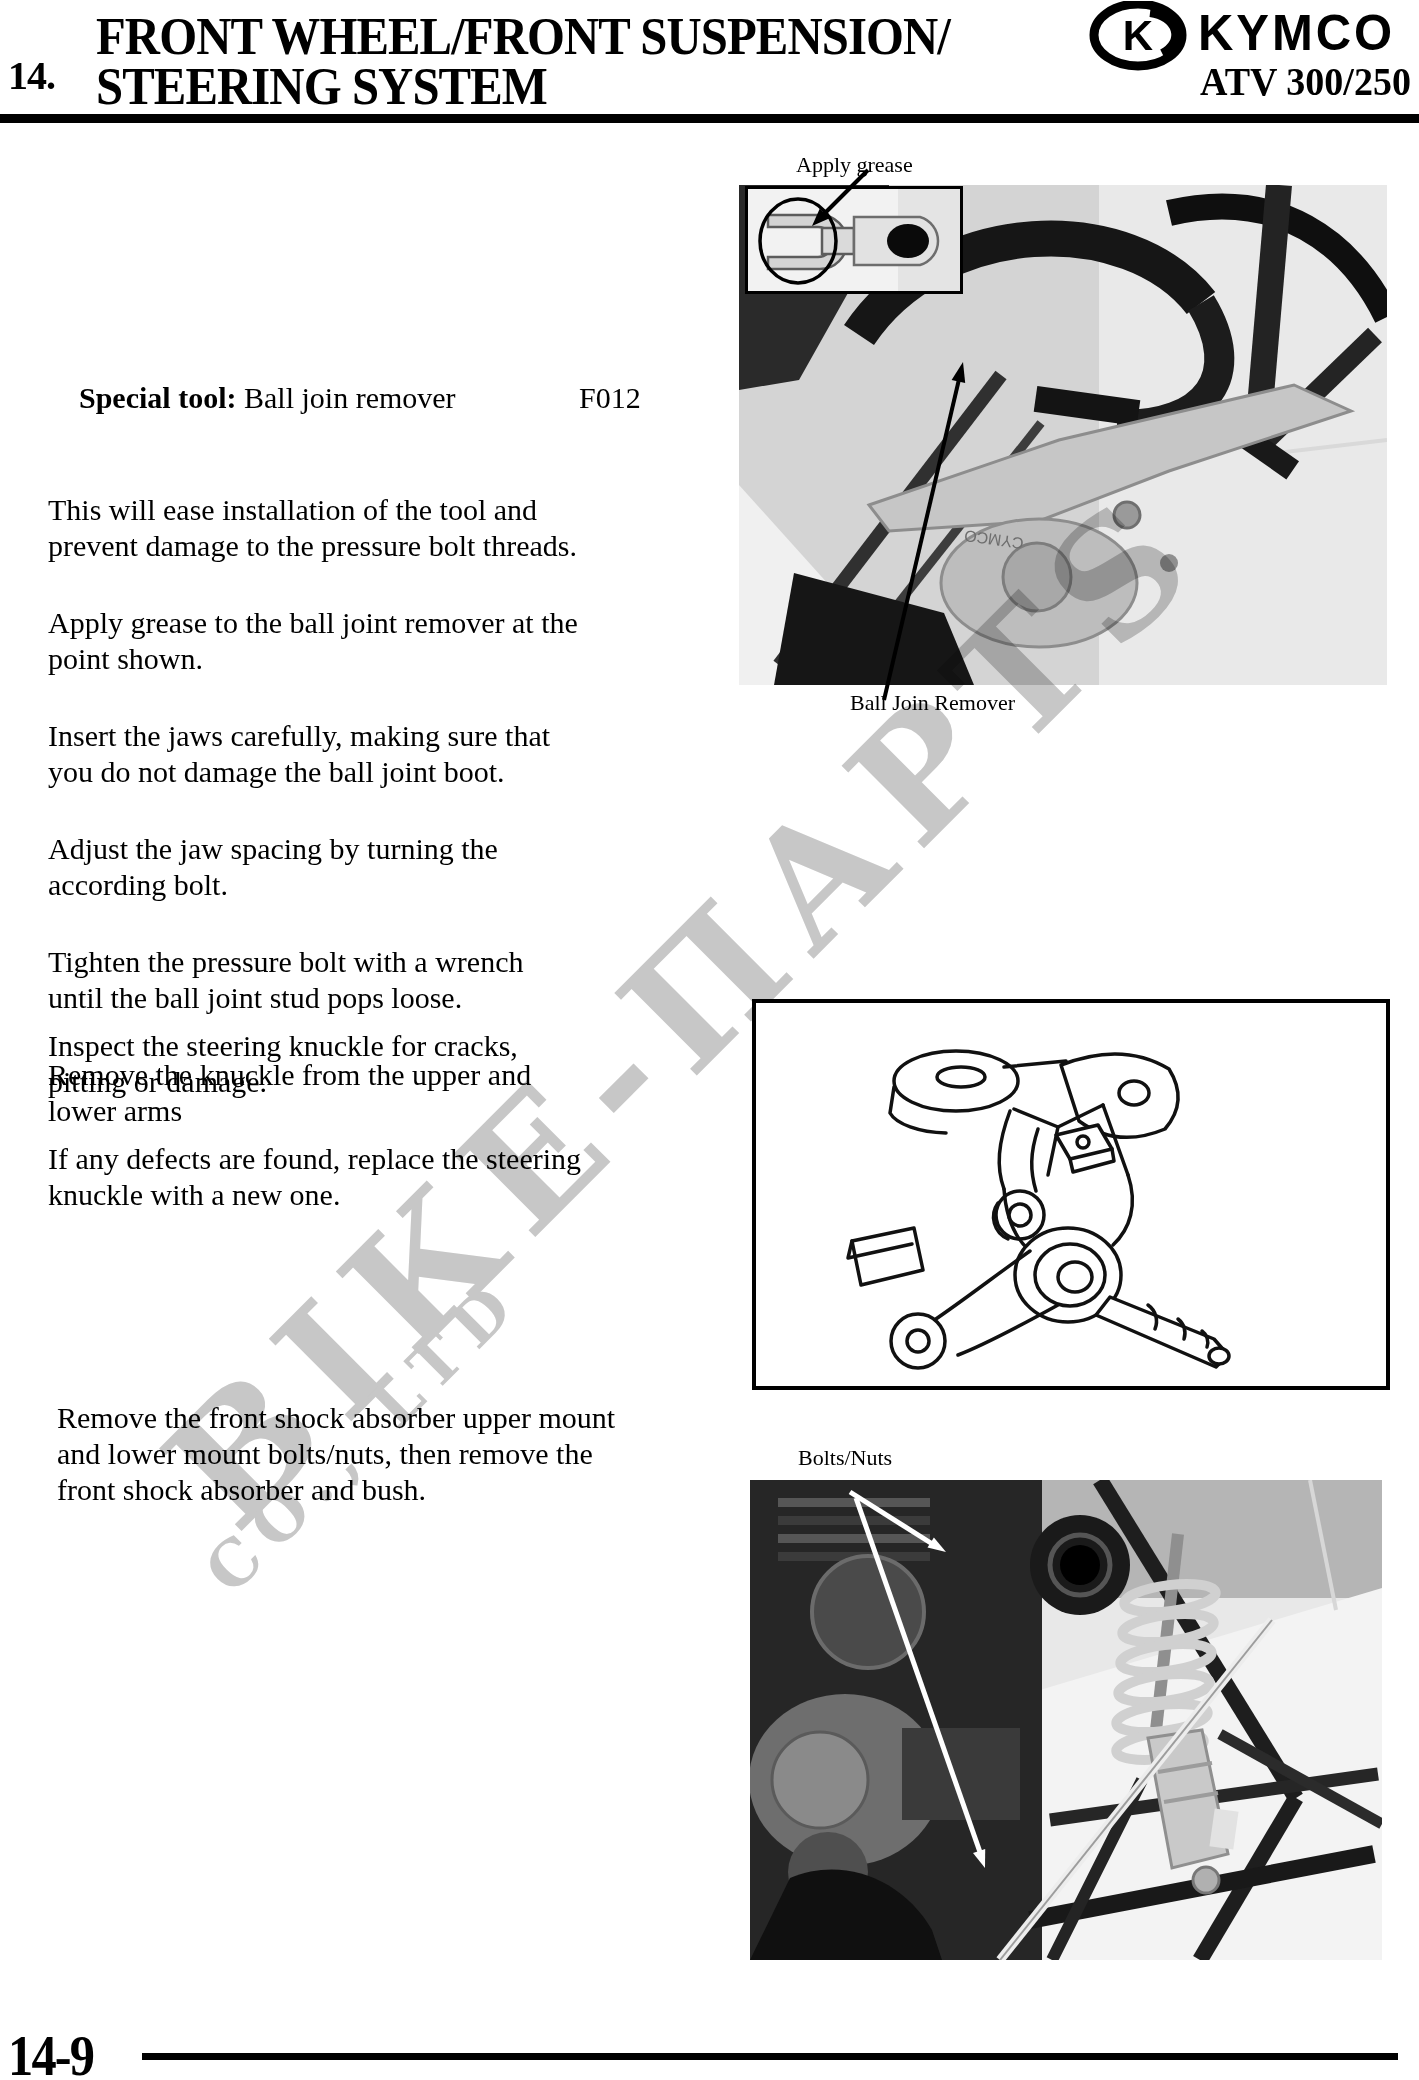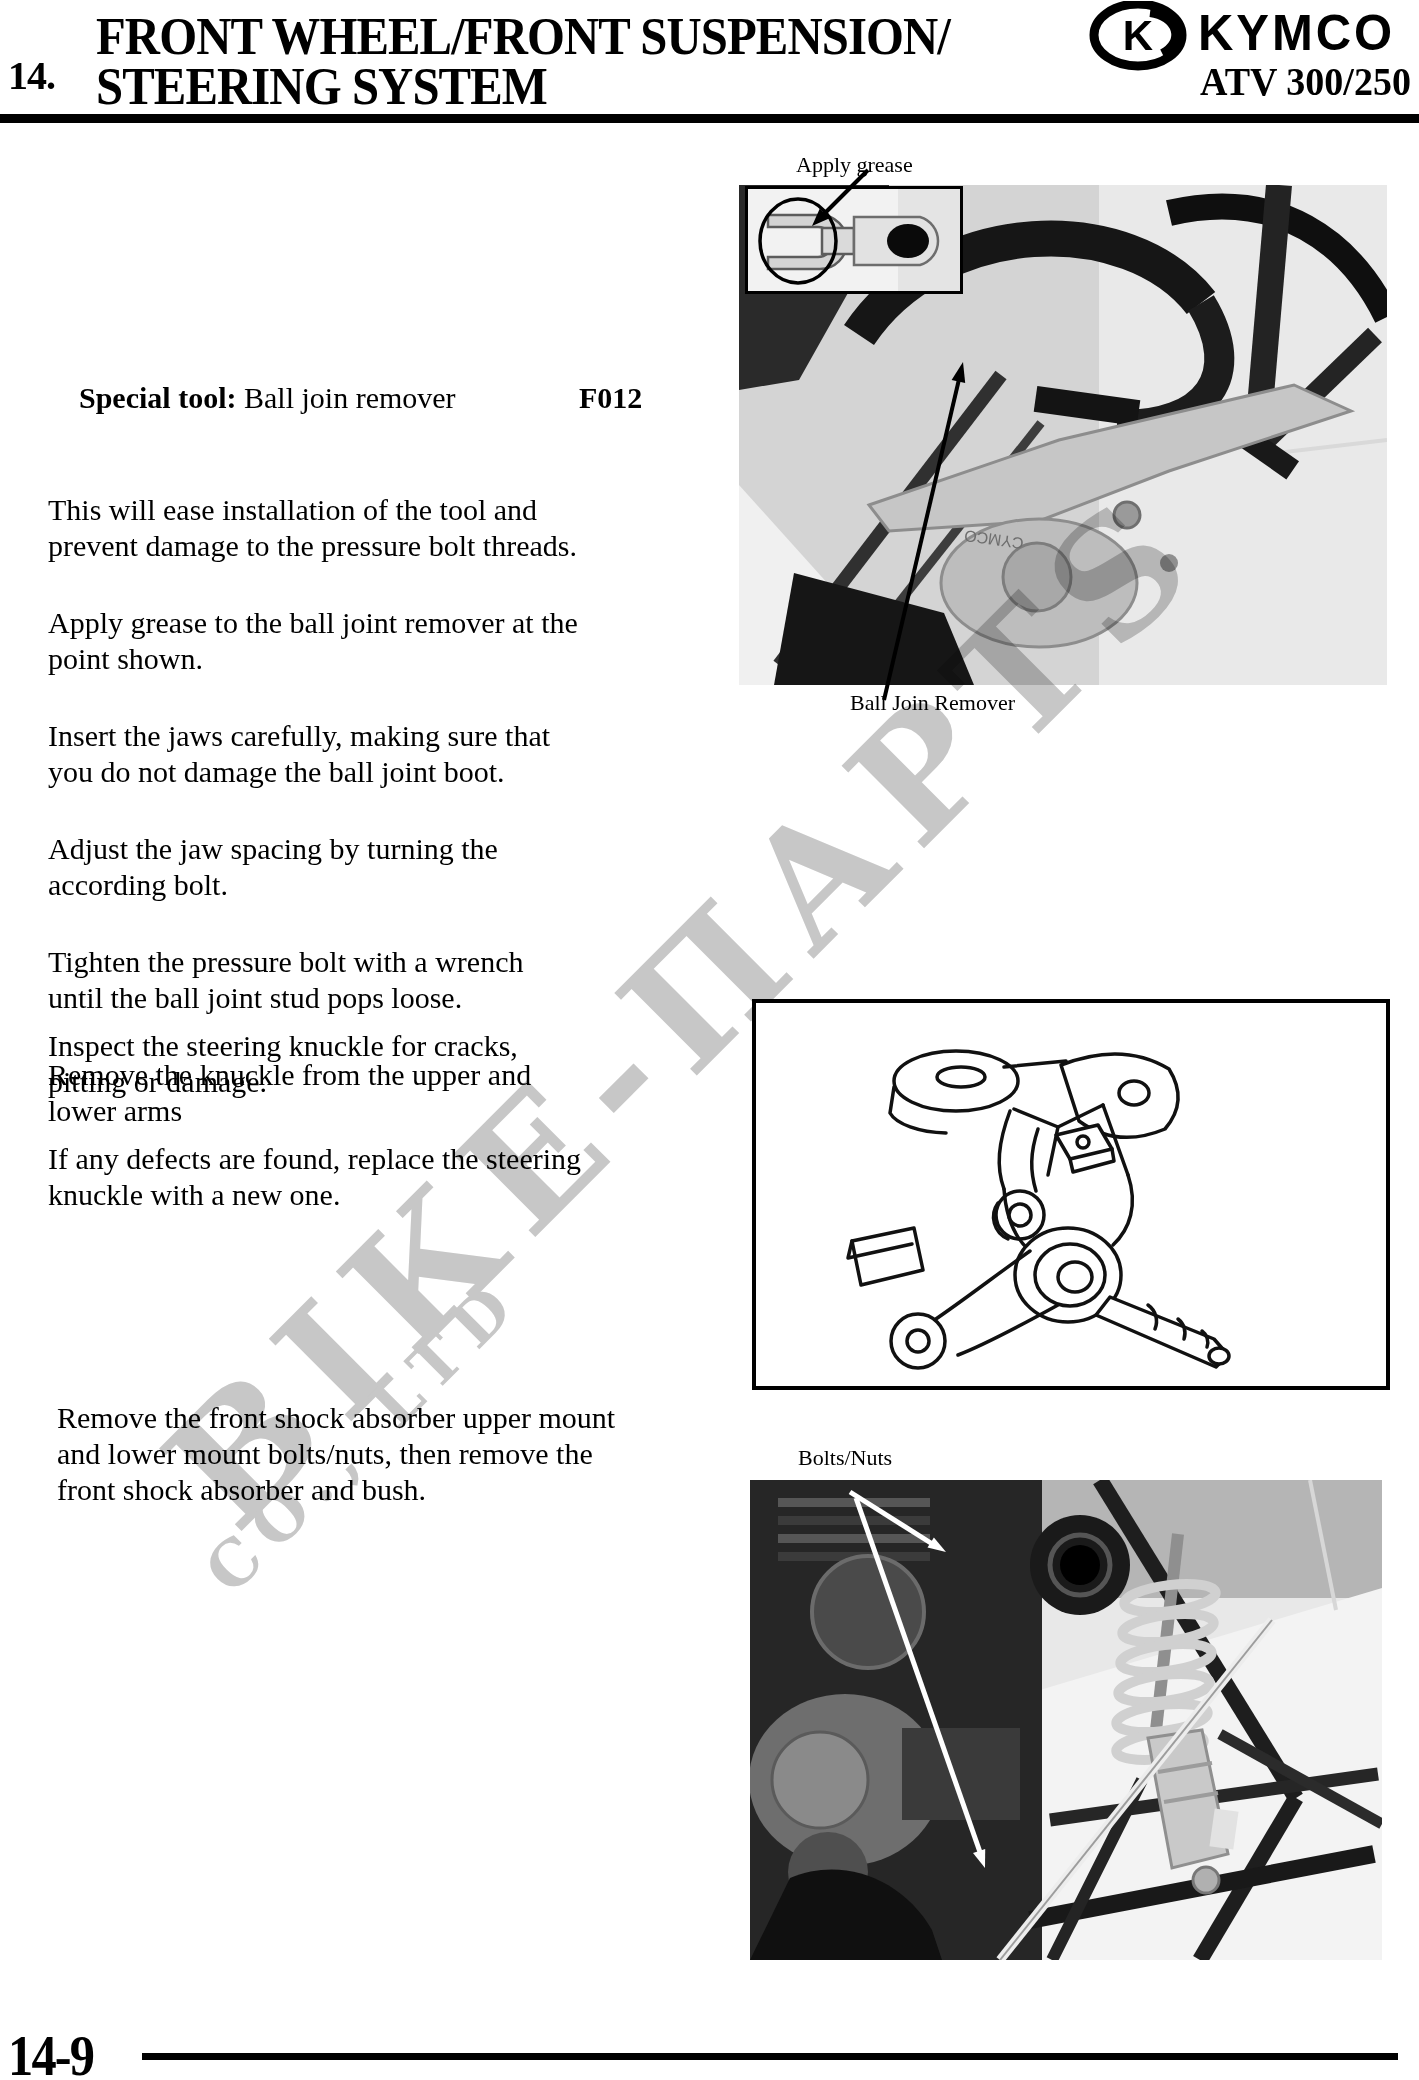--- a/index.html
+++ b/index.html
@@ -29,21 +29,21 @@
        transform:rotate(-45deg);transform-origin:0 0;font-family:"DejaVu Serif",serif;}
   
   .copy{position:absolute;left:48px;width:660px;z-index:3;font-size:30px;line-height:36px;
         white-space:pre-line;}
   .copy p{margin:0 0 5px 0;white-space:pre-line;}
   .blk-intro{top:186px;}
   .blk-tool{top:380px;white-space:nowrap;margin-left:31px;}
   .blk-steps{top:456px;}
   .blk-inspect{top:992px;}
   .blk-shock{top:1400px;margin-left:9px;}
-  .tool-code{position:absolute;left:500px;top:0;font-weight:bold;}
+  .tool-code{position:absolute;left:500px;top:0;}
   .b{font-weight:bold;}
   
   .photo{position:absolute;z-index:2;mix-blend-mode:multiply;}
   .fig-label{position:absolute;z-index:4;font-size:22px;line-height:34px;white-space:nowrap;}
   .lbl-grease{left:796px;top:148px;}
   .lbl-bjr{left:850px;top:686px;}
   .lbl-bolts{left:798px;top:1441px;}
   .inset{position:absolute;left:745px;top:186px;width:218px;height:108px;z-index:3;
          background:#f3f3f3;border:3px solid #000;box-sizing:border-box;}
   .linebox{position:absolute;left:752px;top:999px;width:638px;height:391px;z-index:3;

